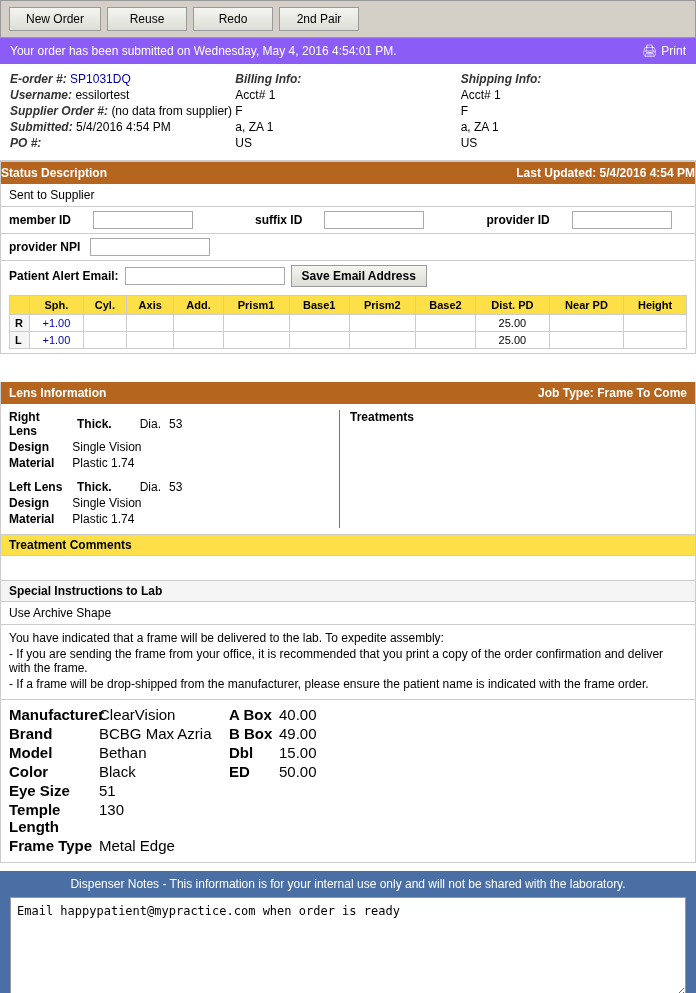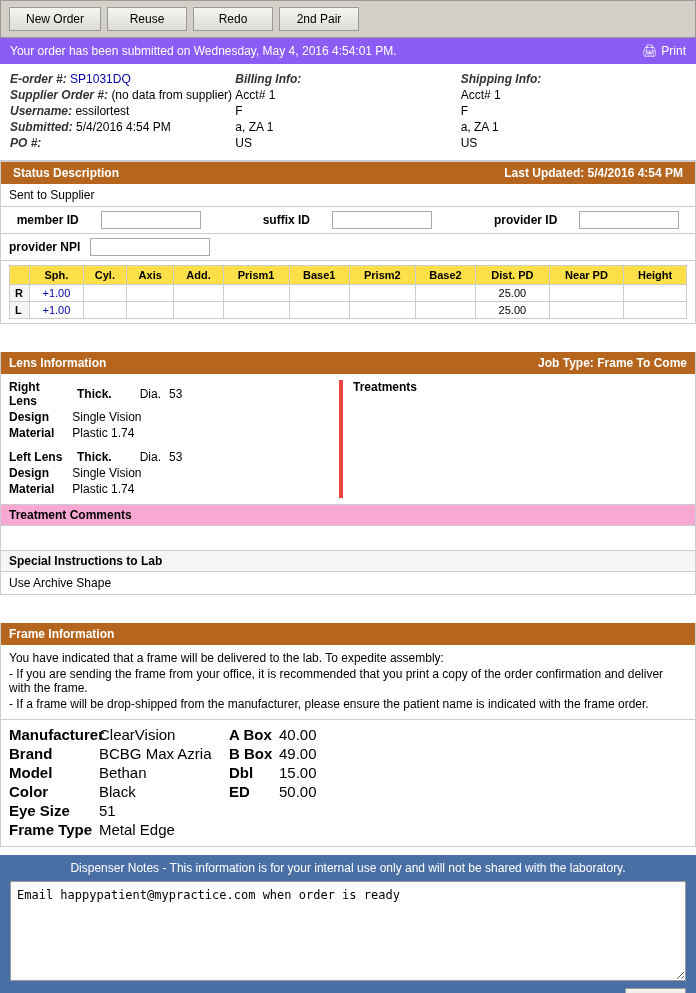--- a/index.html
+++ b/index.html
@@ -70,21 +70,21 @@
       margin-top: 28px;
     }
 
     .status-section {
       border: 1px solid #ccc;
       margin: 0;
     }
     .status-header {
       background: #b5651d;
       color: #fff;
-      padding: 4px 12px;
+      padding: 4px 0;
       font-weight: bold;
       font-size: 12px;
       display: flex;
       justify-content: space-between;
     }
     .status-value {
       padding: 4px 8px;
       font-size: 12px;
     }
     .field-input {
@@ -265,26 +265,26 @@
     </span>
   </div>
 
   <div class="order-info">
     <div class="order-info-col">
       <div class="order-info-row">
         <span class="label">E-order #:</span>
         <span style="color:#00a">SP1031DQ</span>
       </div>
       <div class="order-info-row">
+        <span class="label">Username:</span>
+        <span>essilortest</span>
+      </div>
+      <div class="order-info-row">
         <span class="label">Supplier Order #:</span>
         <span>(no data from supplier)</span>
-      </div>
-      <div class="order-info-row">
-        <span class="label">Username:</span>
-        <span>essilortest</span>
       </div>
       <div class="order-info-row">
         <span class="label">Submitted:</span>
         <span>5/4/2016 4:54 PM</span>
       </div>
       <div class="order-info-row">
         <span class="label">PO #:</span>
         <span></span>
       </div>
     </div>
@@ -308,35 +308,40 @@
     <div class="status-header">
       <span>Status Description</span>
       <span>
         <span>Last Updated:</span>
         <span>5/4/2016 4:54 PM</span>
       </span>
     </div>
     <div class="status-value">Sent to Supplier</div>
   </div>
 
-  <div style="display:flex; border:1px solid #ccc; border-top:0; padding:4px 8px; gap:22px; align-items:center;justify-content:center;">
+  <div style="display:flex; border:1px solid #ccc; border-top:0; padding:4px 8px; gap:22px; align-items:center;">
     <span style="font-weight:bold;">member ID</span>
     <input class="field-input field-input-md" type="text" value="" style="width: 100px;">
     <span style="font-weight:bold; margin-left:40px;">suffix ID</span>
     <input class="field-input field-input-md" type="text" value="" style="width: 100px;">
     <span style="font-weight:bold; margin-left:40px;">provider ID</span>
     <input class="field-input field-input-md" type="text" value="" style="width: 100px;">
   </div>
 
   <div style="display:flex; border:1px solid #ccc; border-top:0; padding:4px 8px; gap:10px; align-items:center;">
     <span style="font-weight:bold;">provider NPI</span>
     <input class="field-input field-input-md" type="text" value="" style="width: 120px;">
   </div>
 
   <div class="patient-section">
+    <div class="patient-alert-row">
+      <span style="font-weight:bold;">Patient Alert Email:</span>
+      <input class="field-input" type="text" value="" style="width: 160px;">
+      <button class="save-email-btn">Save Email Address</button>
+    </div>
 
     <div style="padding: 4px 8px;">
       <table class="rx-table">
         <thead>
           <tr>
             <th style="width:20px;"></th>
             <th>Sph.</th>
             <th>Cyl.</th>
             <th>Axis</th>
             <th>Add.</th>
@@ -418,41 +423,38 @@
         </div>
         <div class="lens-subrow">
           <span class="lens-sublabel">Design</span>
           <span>Single Vision</span>
         </div>
         <div class="lens-subrow">
           <span class="lens-sublabel">Material</span>
           <span>Plastic 1.74</span>
         </div>
       </div>
-      <div class="lens-right" style="border-left:4px solid #ef4444; padding-left:10px;">
+      <div class="lens-right" style="border-left:1px solid #ef4444; padding-left:10px;">
         <div style="font-weight:bold; font-size:12px; margin-bottom:4px;">Treatments</div>
         <div style="min-height:60px;"></div>
       </div>
     </div>
   </div>
 
   <div class="treatment-comments-section">
-    <div style="padding:3px 8px; font-weight:bold; font-size:12px; border-bottom:1px solid #ccc; background:#f9a8d4;">Treatment Comments</div>
+    <div style="padding:3px 8px; font-weight:bold; font-size:12px; border-bottom:1px solid #ccc; background:#fde047;">Treatment Comments</div>
     <div style="padding:4px 8px; min-height:24px; font-size:12px;"></div>
   </div>
 
   <div class="special-instructions-section">
     <div style="padding:3px 8px; font-weight:bold; font-size:12px; border-bottom:1px solid #ccc; background:#f5f5f5;">Special Instructions to Lab</div>
     <div style="padding:4px 8px; min-height:20px; font-size:12px;">Use Archive Shape</div>
   </div>
 
   <div class="frame-section">
-    <div class="section-header">
-      <span>Frame Information</span>
-    </div>
     <div class="frame-notice">
       <p>You have indicated that a frame will be delivered to the lab. To expedite assembly:</p>
       <p>- If you are sending the frame from your office, it is recommended that you print a copy of the order confirmation and deliver with the frame.</p>
       <p>- If a frame will be drop-shipped from the manufacturer, please ensure the patient name is indicated with the frame order.</p>
     </div>
     <div class="frame-grid">
       <div class="frame-left">
         <div class="frame-row">
           <span class="frame-label">Manufacturer</span>
           <span class="frame-value">ClearVision</span>
@@ -465,20 +467,24 @@
           <span class="frame-label">Model</span>
           <span class="frame-value">Bethan</span>
         </div>
         <div class="frame-row">
           <span class="frame-label">Color</span>
           <span class="frame-value">Black</span>
         </div>
         <div class="frame-row">
           <span class="frame-label">Eye Size</span>
           <span class="frame-value">51</span>
+        </div>
+        <div class="frame-row">
+          <span class="frame-label">Temple Length</span>
+          <span class="frame-value">130</span>
         </div>
         <div class="frame-row">
           <span class="frame-label">Frame Type</span>
           <span class="frame-value">Metal Edge</span>
         </div>
       </div>
       <div class="frame-center">
         <div class="frame-row">
           <span class="frame-box-label">A Box</span>
           <span class="frame-box-value">40.00</span>

